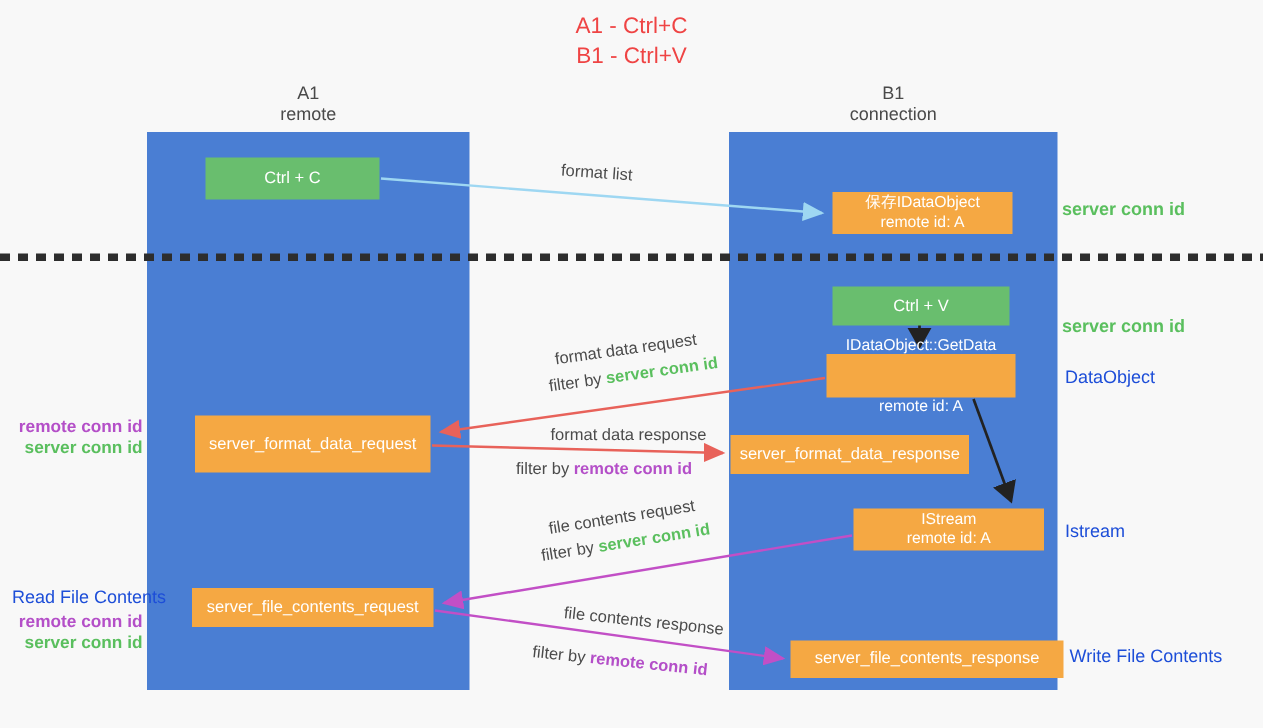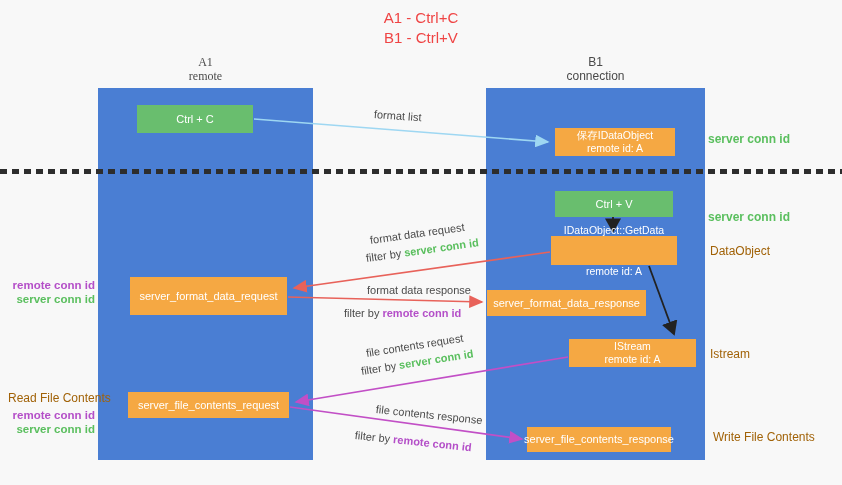--- a/index.html
+++ b/index.html
@@ -33,40 +33,40 @@
   .node{
     position:absolute;display:flex;flex-direction:column;align-items:center;justify-content:center;
     color:#fff;font-size:11px;line-height:13px;text-align:center;box-sizing:border-box;
   }
   .node.green{background:var(--node-green,#69be6e);}
   .node.orange{background:var(--node-orange,#f5a843);}
   .edge-label{
     position:absolute;font-size:11px;color:#4b4b4b;white-space:nowrap;transform-origin:left center;
   }
   .side-label{
-    position:absolute;font-size:12px;color:#a16207;white-space:nowrap;
+    position:absolute;font-size:12px;color:#1d4ed8;white-space:nowrap;
   }
   .side-pair{
     position:absolute;font-size:11.5px;line-height:14px;font-weight:bold;white-space:nowrap;
   }
   .green-text{color:var(--accent-green-text,#5abf5e);font-weight:bold;}
   .purple-text{color:var(--accent-purple-text,#b44fc8);font-weight:bold;}
   .filter-prefix{margin-right:3px;}
 </style>
 </head>
 <body>
 
 <div class="canvas">
 
   <div class="title">
     <div>A1 - Ctrl+C</div>
     <div>B1 - Ctrl+V</div>
   </div>
 
-  <div class="lane-header" style="left:98px;top:55px;width:215px;font-family:Liberation Serif, serif;">
+  <div class="lane-header" style="left:98px;top:55px;width:215px;">
     <div>A1</div>
     <div>remote</div>
   </div>
   <div class="lane-header" style="left:486px;top:55px;width:219px;">
     <div>B1</div>
     <div>connection</div>
   </div>
 
   <div class="lane" style="left:98px;width:215px;"></div>
   <div class="lane" style="left:486px;width:219px;"></div>
@@ -117,21 +117,21 @@
   <div class="node orange" style="left:487px;top:290px;width:159px;height:26px;">
     <span>server_format_data_response</span>
   </div>
   <div class="node orange" style="left:569px;top:339px;width:127px;height:28px;font-size:10.5px;">
     <span>IStream</span>
     <span>remote id: A</span>
   </div>
   <div class="node orange" style="left:128px;top:392px;width:161px;height:26px;">
     <span>server_file_contents_request</span>
   </div>
-  <div class="node orange" style="left:527px;top:427px;width:144px;height:25px;">
+  <div class="node orange" style="left:527px;top:427px;width:182px;height:25px;">
     <span>server_file_contents_response</span>
   </div>
 
   <div class="edge-label" style="left:374px;top:108px;transform:rotate(4deg);">format list</div>
 
   <div class="edge-label" style="left:370px;top:234px;transform:rotate(-8deg);">format data request</div>
   <div class="edge-label" style="left:366px;top:252px;transform:rotate(-8deg);">
     <span class="filter-prefix">filter by</span><span class="green-text">server conn id</span>
   </div>
 

